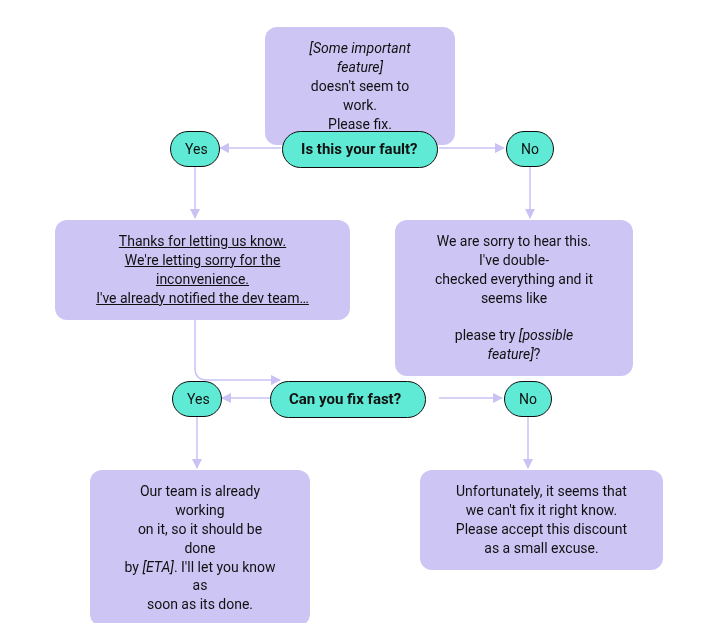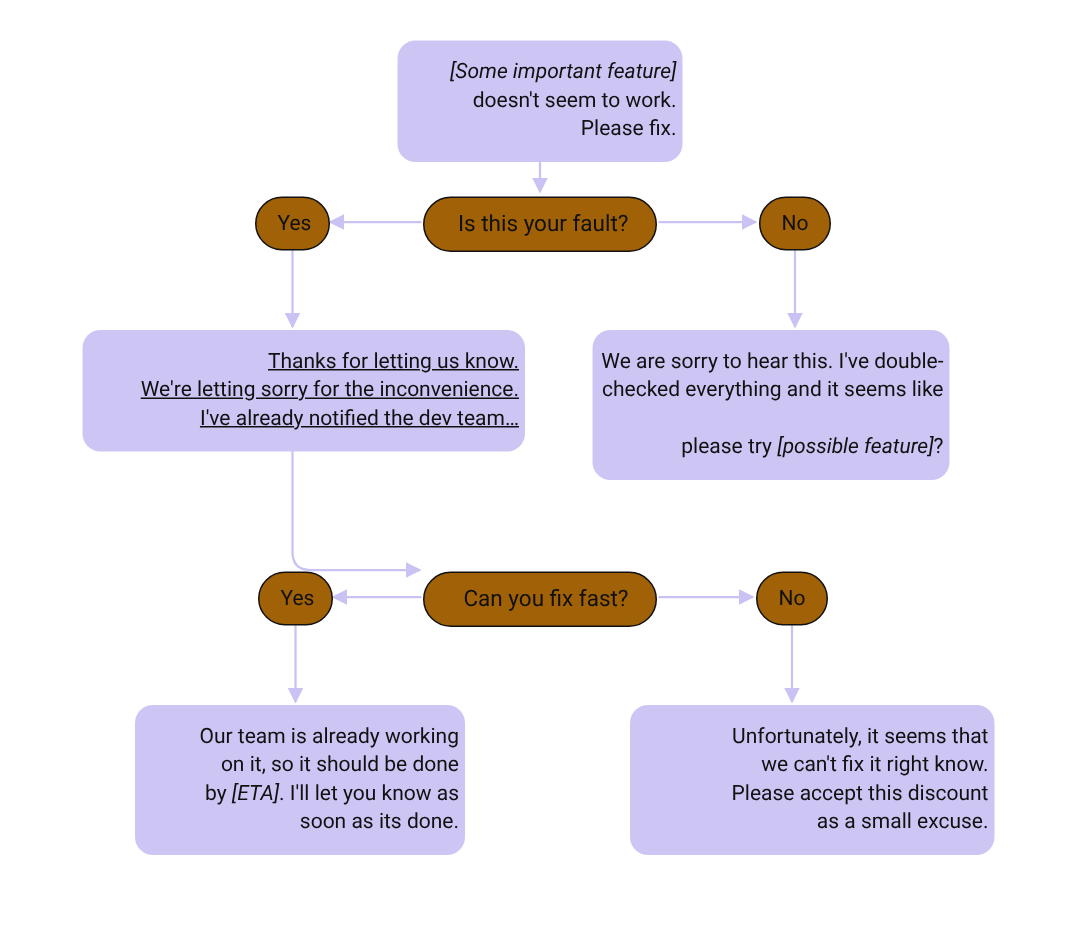--- a/index.html
+++ b/index.html
@@ -8,41 +8,41 @@
     background:#ffffff;
     font-family:-apple-system,BlinkMacSystemFont,"Segoe UI",Roboto,Helvetica,Arial,sans-serif;
     position:relative;
     color:#111;
   }
   svg.connectors{position:absolute;left:0;top:0;pointer-events:none;}
   .box{
     position:absolute;
     background:#cdc6f5;
     border-radius:12px;
-    padding:12px 4px;
+    padding:12px 32px;
     font-size:14px;
     line-height:1.35;
-    text-align:right;
+    text-align:center;
     box-sizing:border-box;
   }
   .box em,.box i{font-style:italic;}
   .pill{
     position:absolute;
-    background:#a16207;
+    background:#5eead4;
     border:1.5px solid #111;
     border-radius:999px;
     font-size:15px;
     line-height:1;
-    text-align:right;
+    text-align:left;
     padding:10px 18px;
     box-sizing:border-box;
     white-space:nowrap;
   }
   .pill.small{padding:10px 14px;font-size:14px;}
-  .question{font-weight:400;}
+  .question{font-weight:700;}
 </style>
 </head>
 <body>
 
 <svg class="connectors" width="720" height="623" viewBox="0 0 720 623">
   <defs>
     <marker id="arr" viewBox="0 0 10 10" refX="9" refY="5" markerWidth="7" markerHeight="7" orient="auto-start-reverse">
       <path d="M0 0 L10 5 L0 10 z" fill="#c9c2f3"></path>
     </marker>
   </defs>
@@ -94,21 +94,21 @@
 
 <div class="box" style="left:395px;top:220px;width:238px;">
   <span>We are sorry to hear this. I've double-</span><br>
   <span>checked everything and it seems like</span><br>
   <br>
   <span>
     <span>please try </span><em>[possible feature]</em><span>?</span>
   </span>
 </div>
 
-<div class="pill question" style="left:282px;top:381px;width:156px;">
+<div class="pill question" style="left:270px;top:381px;width:156px;">
   <span>Can you fix fast?</span>
 </div>
 <div class="pill small" style="left:172px;top:381px;width:50px;">
   <span>Yes</span>
 </div>
 <div class="pill small" style="left:504px;top:381px;width:48px;">
   <span>No</span>
 </div>
 
 <div class="box" style="left:90px;top:470px;width:220px;">

